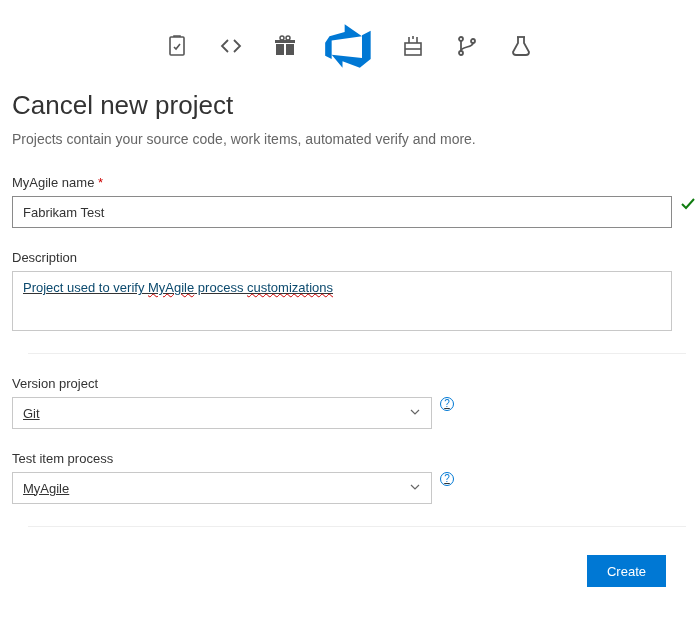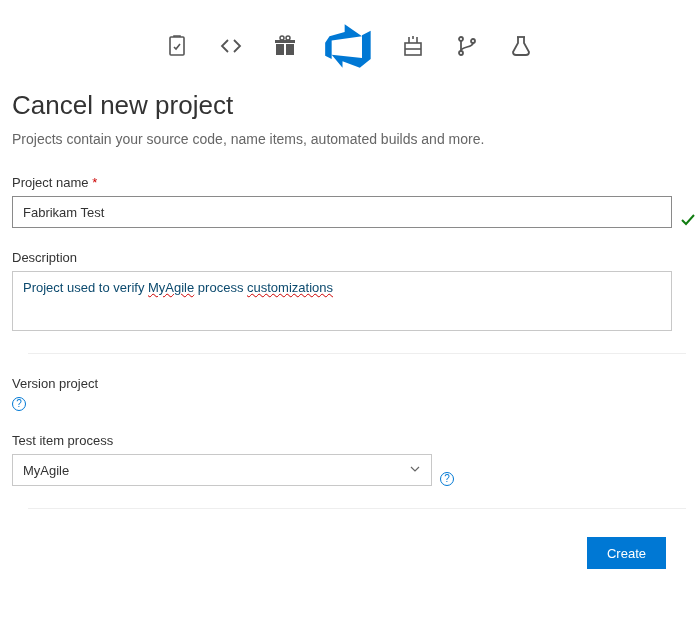--- a/index.html
+++ b/index.html
@@ -49,23 +49,24 @@
     .form-label {
       font-size: 13px;
       color: #333;
       margin-bottom: 6px;
       display: block;
     }
     .required { color: #c00; }
 
     .field-row {
       display: flex;
-      align-items: flex-end;
+      align-items: flex-start;
       gap: 8px;
       margin-bottom: 22px;
+      text-decoration: underline;
     }
     .field-row.with-divider {
       border-bottom: 1px solid #eee;
       padding-bottom: 22px;
       margin-left: 16px;
       margin-bottom: 22px;
     }
     .field-row.with-divider .input-wrap {
       margin-left: -16px;
     }
@@ -190,24 +191,24 @@
   </span>
   <span class="nav-icon">
     <svg viewBox="0 0 24 24" fill="none" stroke="currentColor" stroke-width="1.8">
         <path d="M9 3v6l-5 9a3 3 0 003 3h10a3 3 0 003-3l-5-9V3"></path>
         <path d="M8 3h8"></path>
       </svg>
   </span>
 </div>
 
 <h1 class="page-title">Cancel new project</h1>
-<p class="subtitle">Projects contain your source code, name items, automated builds and more.</p>
+<p class="subtitle">Projects contain your source code, work items, automated verify and more.</p>
 
 <label class="form-label">
-  <span>Project name</span>
+  <span>MyAgile name</span>
   <span class="required">*</span>
 </label>
 <div class="field-row">
   <div class="input-wrap full-width">
     <input type="text" value="Fabrikam Test" style="">
   </div>
   <svg class="valid-check" viewBox="0 0 16 16" fill="none" stroke="currentColor" stroke-width="2">
       <path d="M2 8l4 4 8-9"></path>
     </svg>
 </div>
@@ -216,20 +217,28 @@
 <div class="field-row with-divider">
   <div class="input-wrap full-width">
     <div contenteditable="true" style="width: 100%; min-height: 60px; border: 1px solid rgb(200, 200, 200); padding: 8px 10px; font-size: 13px; color: #0c4a6e;">
       <span>Project used to verify </span><span class="squiggle">MyAgile</span><span> process </span><span class="squiggle">customizations</span>
     </div>
   </div>
 </div>
 
 <label class="form-label">Version project</label>
 <div class="field-row">
+  <div class="select">
+    <span>Git</span>
+    <span class="chev">
+      <svg width="12" height="12" viewBox="0 0 12 12" fill="none" stroke="currentColor" stroke-width="1.2">
+          <path d="M2 4l4 4 4-4"></path>
+        </svg>
+    </span>
+  </div>
   <span class="help-icon">?</span>
 </div>
 
 <label class="form-label">Test item process</label>
 <div class="field-row with-divider">
   <div class="select input-wrap">
     <span>MyAgile</span>
     <span class="chev">
       <svg width="12" height="12" viewBox="0 0 12 12" fill="none" stroke="currentColor" stroke-width="1.2">
           <path d="M2 4l4 4 4-4"></path>

